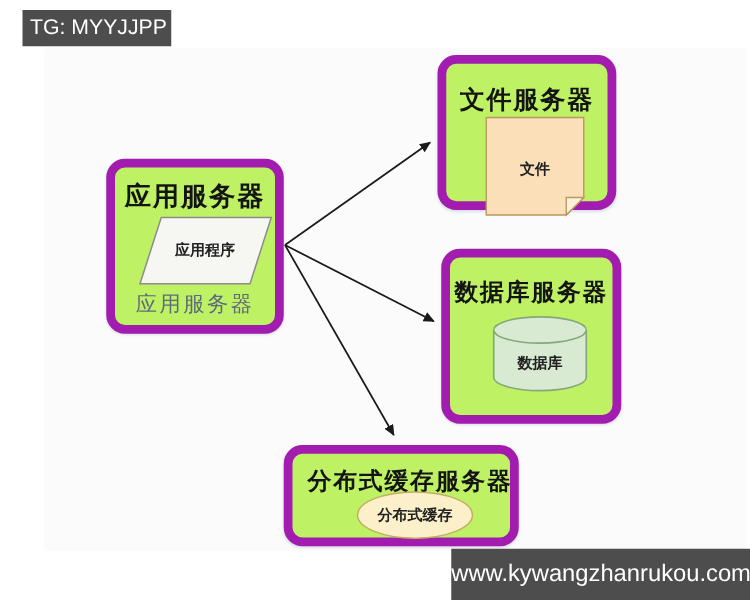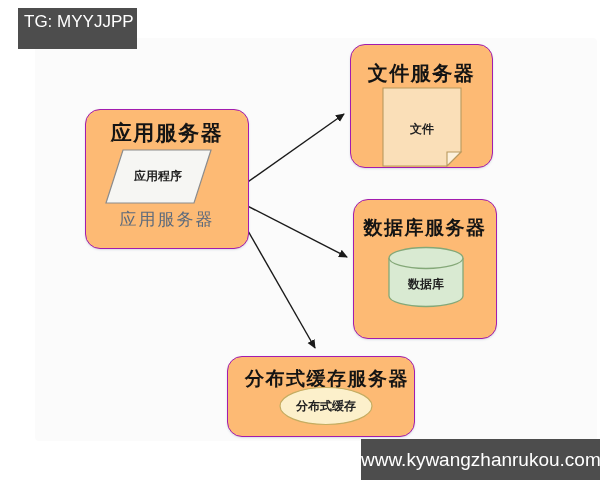--- a/index.html
+++ b/index.html
@@ -7,29 +7,29 @@
     position:relative;width:600px;height:480px;background:#ffffff;overflow:hidden;
     font-family:"DejaVu Sans","Liberation Sans",sans-serif;
   }
   .photo-bg{
     position:absolute;left:35px;top:38px;width:562px;height:403px;
     background:#fbfbfb;border-radius:4px;z-index:1;
   }
   .arrow-layer{position:absolute;left:0;top:0;width:600px;height:480px;z-index:2;}
   .node{
     position:absolute;z-index:3;box-sizing:border-box;
-    background:#fdba74;border:1px solid #a21caf;border-radius:15px;
+    background:#bef264;border:7px solid #a21caf;border-radius:15px;
     box-shadow:0 1px 2px rgba(120,140,170,.25);
   }
   .node-title{
     text-align:center;font-weight:bold;color:#141414;
     font-family:"DejaVu Serif","Liberation Serif",serif;
     font-size:20px;letter-spacing:1.5px;white-space:nowrap;
   }
-  .node-app   {left:85px; top:109px;width:164px;height:140px;}
+  .node-app   {left:85px; top:127px;width:142px;height:140px;}
   .node-file  {left:350px;top:44px; width:143px;height:124px;}
   .node-db    {left:353px;top:199px;width:144px;height:140px;}
   .node-cache {left:227px;top:356px;width:188px;height:81px;}
   .node-app   .node-title{margin-top:9px;font-size:21px;}
   .node-file  .node-title{margin-top:15px;}
   .node-db    .node-title{margin-top:15px;font-size:19px;}
   .node-cache .node-title{margin-top:9px;font-size:19px;margin-left:12px;}
   .shape-svg{position:absolute;left:0;top:0;display:block;}
   .shape-label{
     font-family:"DejaVu Sans","Liberation Sans",sans-serif;
@@ -38,21 +38,21 @@
   .caption{
     position:absolute;left:0;top:98px;width:100%;text-align:center;
     color:#5e6b7c;font-size:17px;letter-spacing:2px;
     font-family:"DejaVu Serif","Liberation Serif",serif;
   }
   .watermark{
     position:absolute;z-index:4;background:#4d4d4d;color:#ffffff;
     font-family:"Liberation Sans","DejaVu Sans",sans-serif;
   }
   .watermark-top{
-    left:18px;top:8px;width:119px;height:41px;
+    left:18px;top:8px;width:119px;height:29px;
     font-size:17px;line-height:27px;padding-left:6px;box-sizing:border-box;
   }
   .watermark-bottom{
     left:361px;top:439px;width:239px;height:41px;
     font-size:19px;line-height:41px;text-align:right;
   }
 </style>
 </head>
 <body>
 

